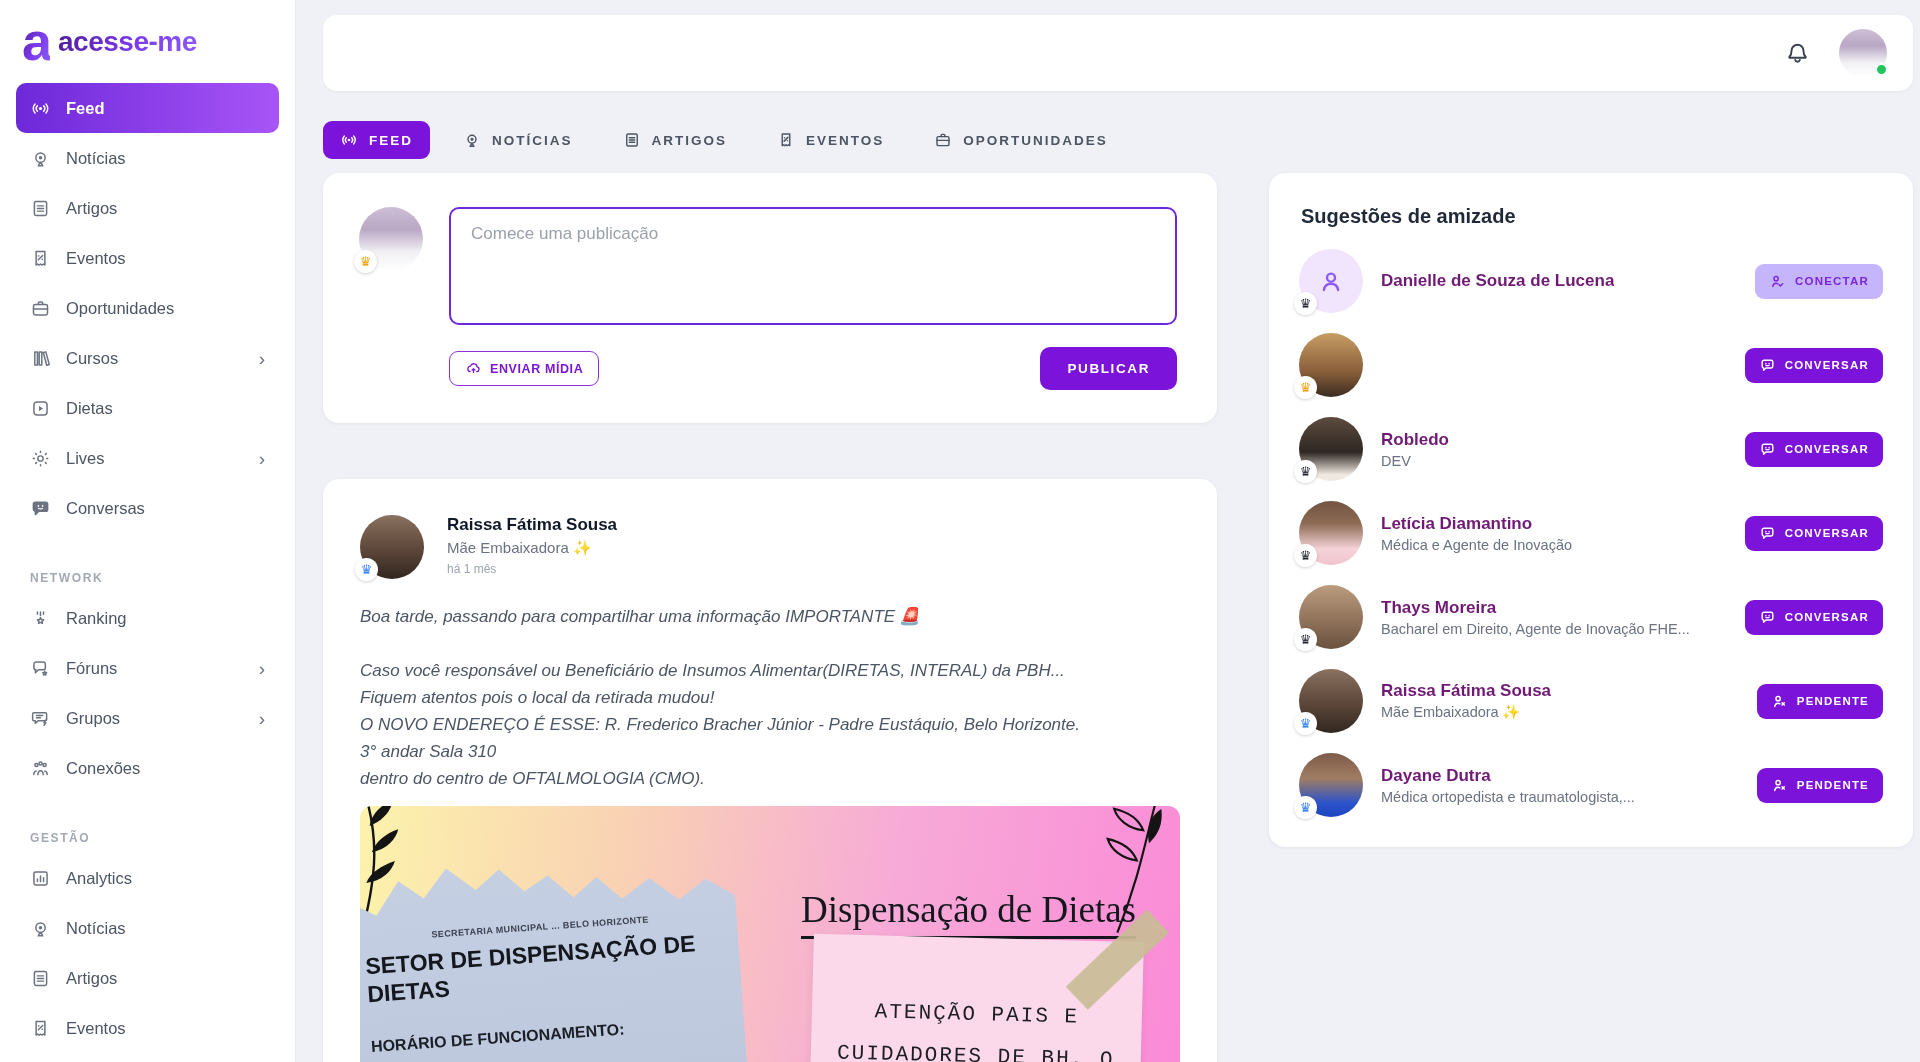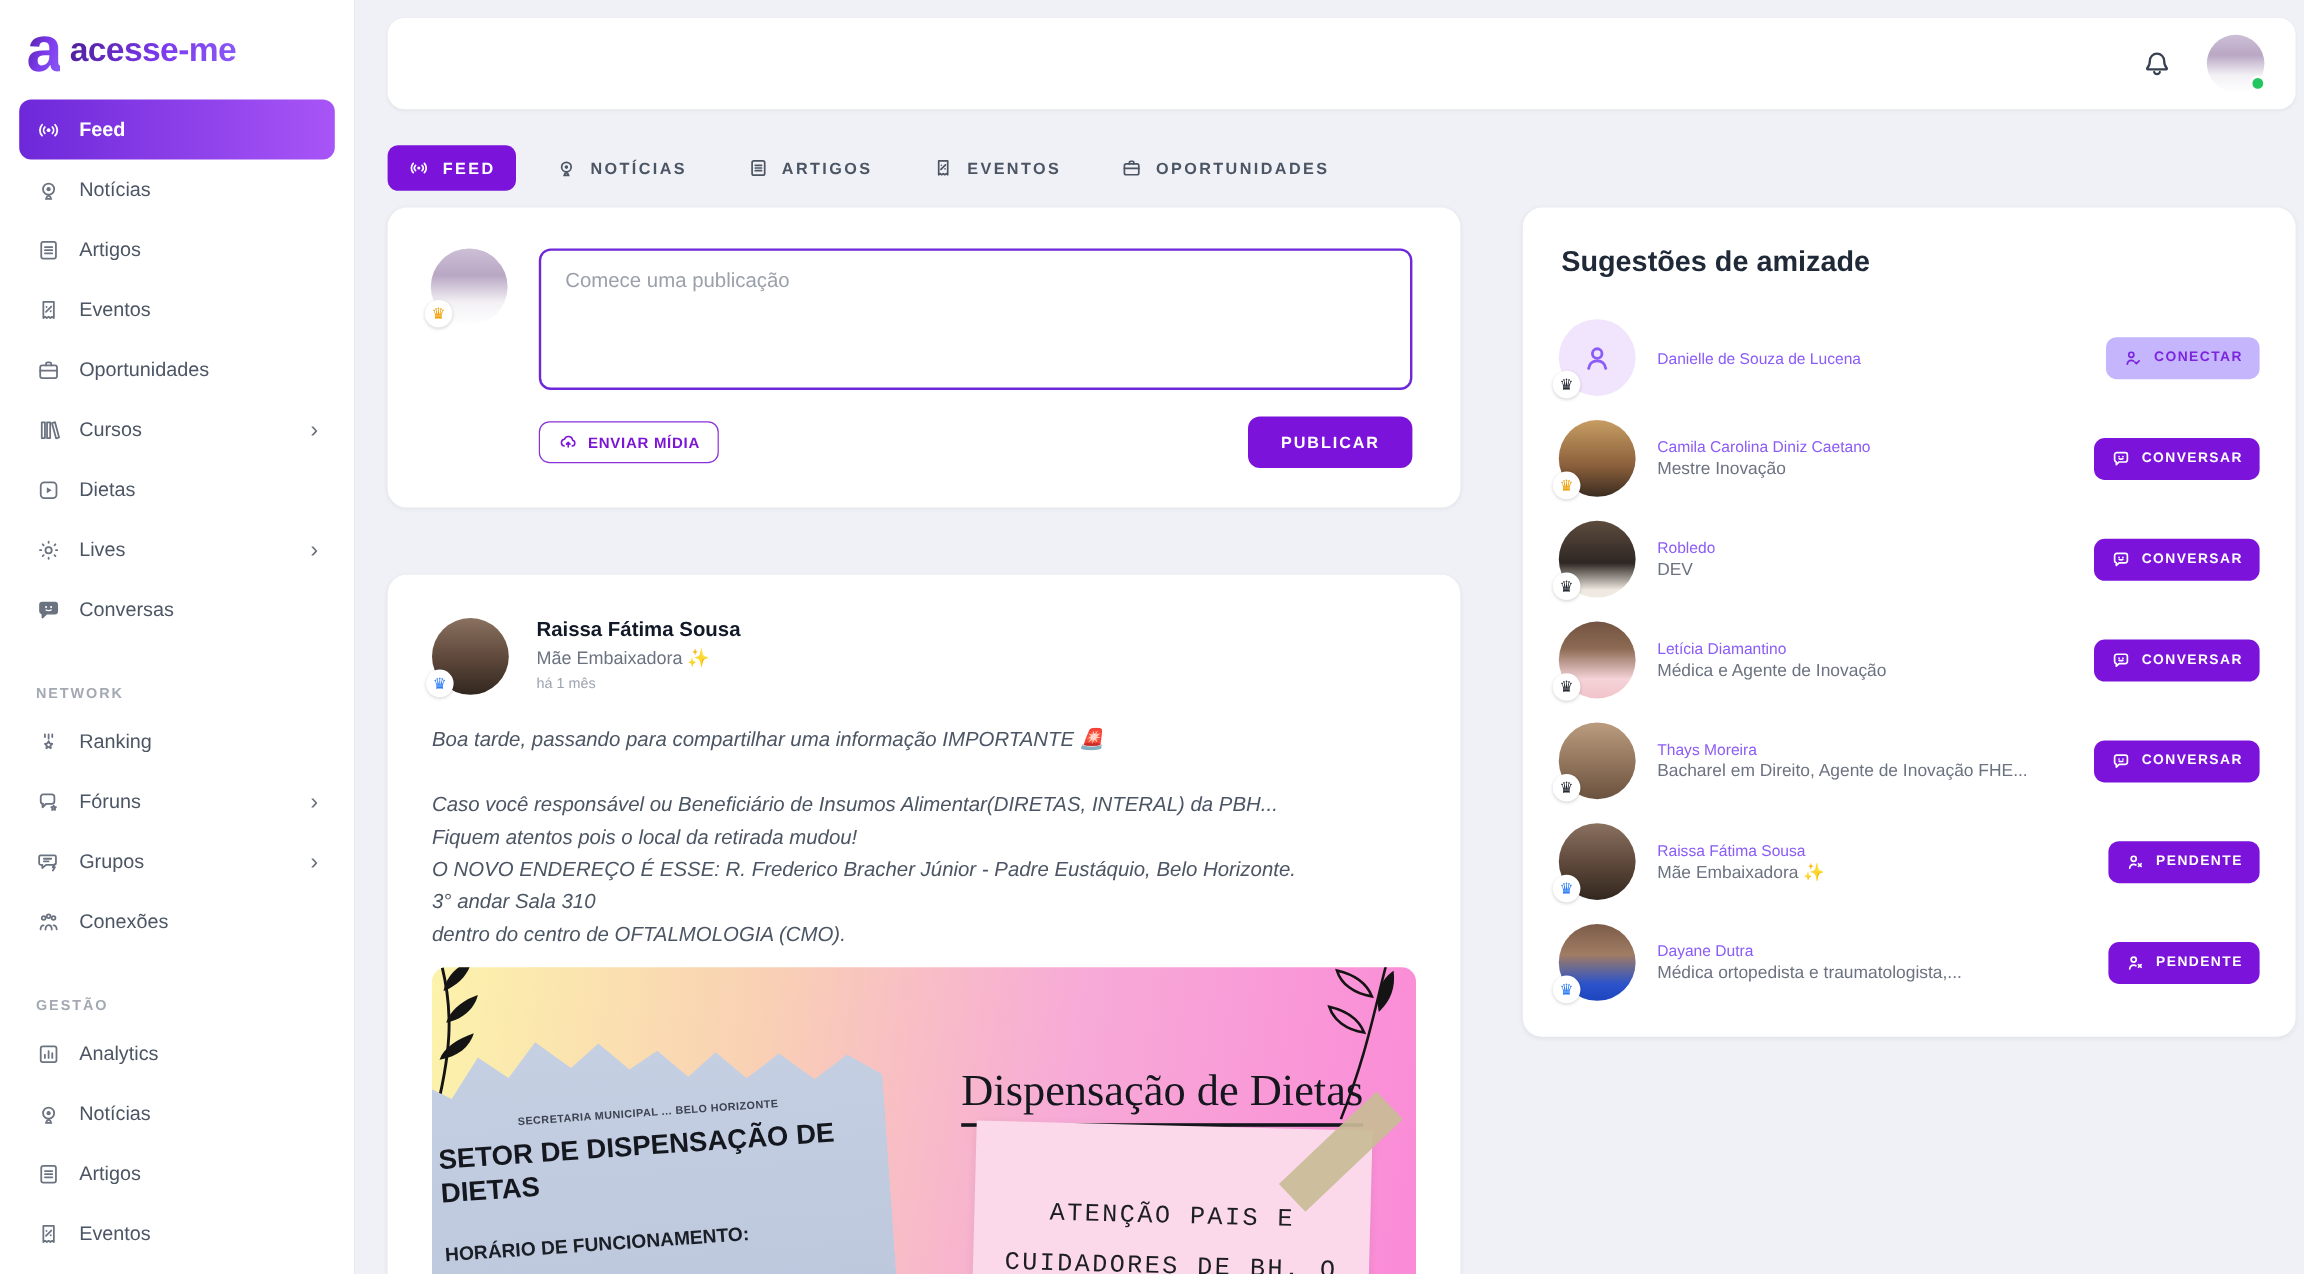--- a/index.html
+++ b/index.html
@@ -95,24 +95,24 @@
   .hours-label { font-size:16px; font-weight:700; color:#1a1e26; margin-top:30px; }
   .hours-days { font-size:20px; font-weight:800; color:#14171d; margin-top:16px; }
 
   .diet-title { position:absolute; right:44px; top:82px; font-family:"Liberation Serif", serif; font-size:37px; color:#14171d; border-bottom:3px solid #14171d; padding-bottom:5px; }
   .pink-note { position:absolute; right:40px; top:132px; width:330px; height:300px; background:#fbd9ea; transform:rotate(1.5deg); box-shadow:0 2px 8px rgba(0,0,0,.08); }
   .tape { position:absolute; right:-30px; top:2px; width:112px; height:32px; background:#c9bc97; opacity:.92; transform:rotate(-45deg); }
   .note-text { font-family:"Liberation Mono", monospace; font-size:21px; letter-spacing:2px; line-height:42px; color:#1c1e22; text-align:center; padding:56px 16px 0; }
 
   
   .suggestions { padding:28px 26px 20px; }
-  .sug-title { font-size:24px; font-weight:700; color:#1f2937; margin:4px 0 23px 6px; }
+  .sug-title { font-size:20px; font-weight:700; color:#1f2937; margin:4px 0 11px 6px; }
   .srow { display:flex; align-items:center; gap:18px; height:84px; padding:0 4px; }
   .sinfo { min-width:0; }
-  .sname { font-size:13px; font-weight:400; color:#8b5cf6; white-space:nowrap; overflow:hidden; text-overflow:ellipsis; }
+  .sname { font-size:17px; font-weight:700; color:#701a75; white-space:nowrap; overflow:hidden; text-overflow:ellipsis; }
   .ssub { font-size:14.5px; color:#6b7280; margin-top:3px; white-space:nowrap; overflow:hidden; text-overflow:ellipsis; }
   .ssub:empty { display:none; }
   .s-action { margin-left:auto; flex-shrink:0; }
   .btn-solid, .btn-light { display:inline-flex; align-items:center; gap:9px; border:none; border-radius:9px; font-size:11.5px; font-weight:700; letter-spacing:1.2px; padding:9px 14px; cursor:pointer; font-family:inherit; }
   .btn-solid { background:#7c13da; color:#fff; }
   .btn-light { background:#c4b5fd; color:#7c25dd; }
   .btn-solid .i, .btn-light .i { width:17px; height:17px; }
 
   .i { display:block; }
 </style>
@@ -428,24 +428,20 @@
                   </svg>
                 <span>CONECTAR</span>
               </button>
             </div>
           </div>
 
           <div class="srow">
             <div class="avatar av-64 av-camila">
                 <span class="badge crown-orange"></span>
               </div>
-            <div class="sinfo">
-              <div class="sname">Camila Carolina Diniz Caetano</div>
-              <div class="ssub">Mestre Inovação</div>
-            </div>
             <div class="s-action">
               <button class="btn-solid">
                 <svg class="i" viewBox="0 0 24 24" fill="none" stroke="currentColor" stroke-width="2" stroke-linecap="round" stroke-linejoin="round">
                     <path d="M4.5 7A2.5 2.5 0 017 4.5h10A2.5 2.5 0 0119.5 7v6a2.5 2.5 0 01-2.5 2.5H9.8L6.5 18.6v-3.1A2.5 2.5 0 014.5 13z"></path>
                     <path d="M9.7 9.2h.01M14.3 9.2h.01M9.8 11.6c.8.7 3.6.7 4.4 0"></path>
                   </svg>
                 <span>CONVERSAR</span>
               </button>
             </div>
           </div>

